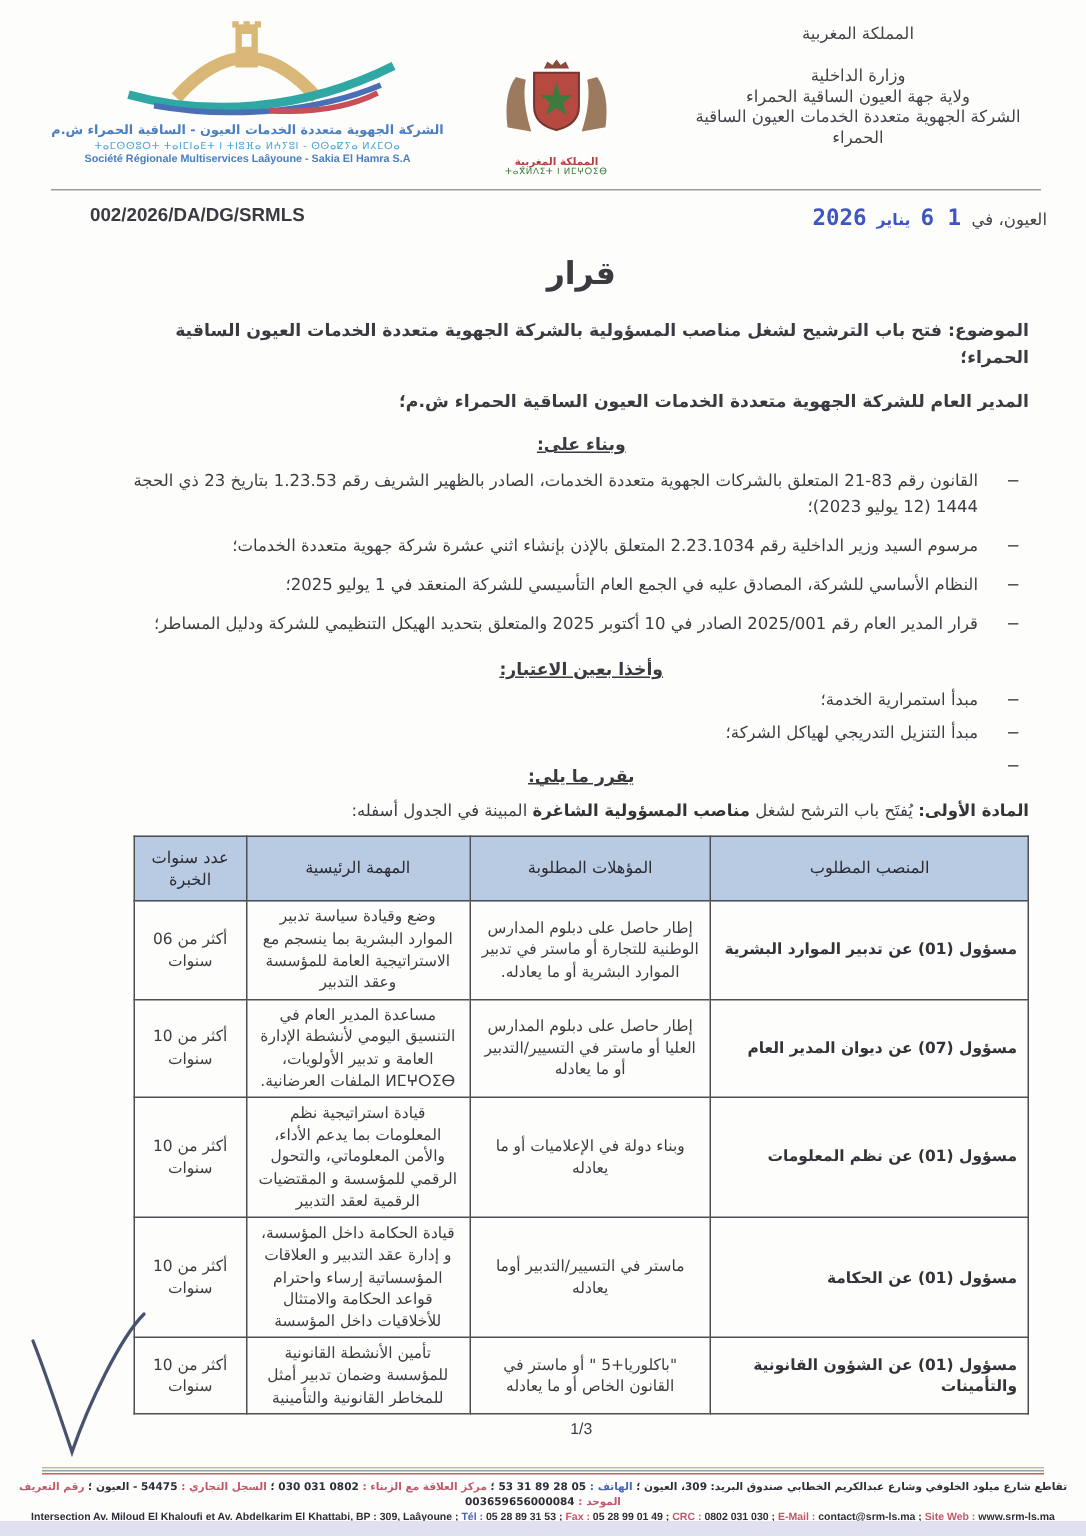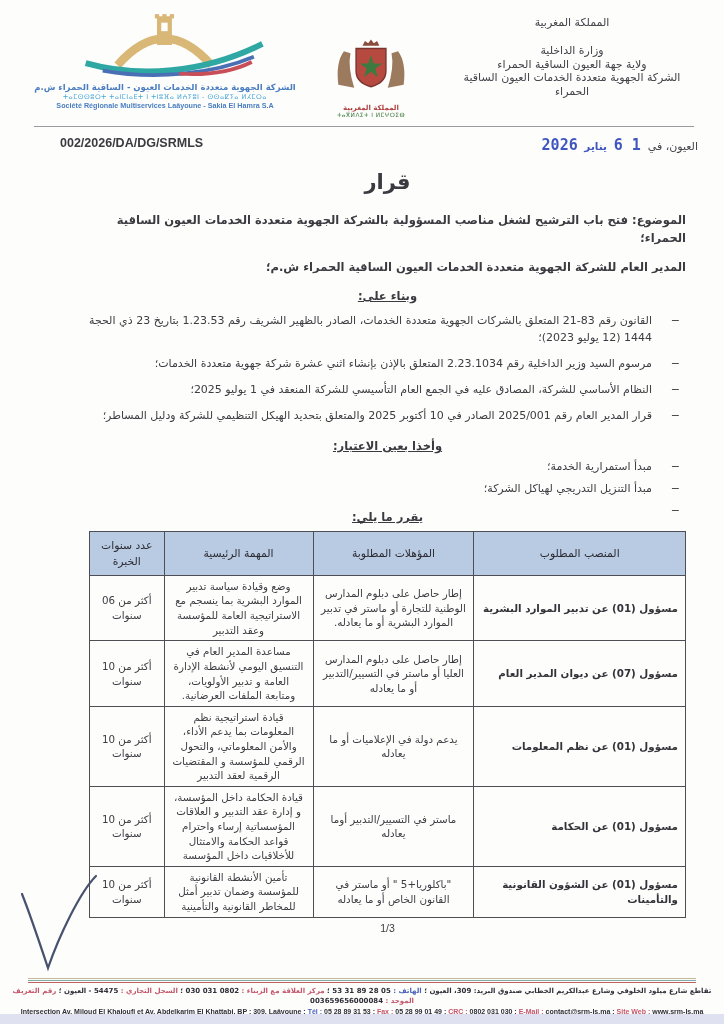--- a/index.html
+++ b/index.html
@@ -151,20 +151,26 @@
     <div class="dlist tight">
       <div class="li"><span class="dash">−</span><span>مبدأ استمرارية الخدمة؛</span></div>
       <div class="li"><span class="dash">−</span><span>مبدأ التنزيل التدريجي لهياكل الشركة؛</span></div>
       <div class="li"><span class="dash">−</span></div>
     </div>
 
     <div class="sec-head decide">
       <span>يقرر ما يلي:</span>
     </div>
 
+    <div class="article">
+      <b>المادة الأولى:</b>
+      <span>يُفتَح باب الترشح لشغل</span>
+      <b>مناصب المسؤولية الشاغرة</b>
+      <span>المبينة في الجدول أسفله:</span>
+    </div>
 
     <table class="vac">
       <colgroup>
         <col style="width:35.5%">
           <col style="width:27%">
           <col style="width:25%">
           <col style="width:12.5%">
       </colgroup>
       <thead>
         <tr>
@@ -177,26 +183,26 @@
       <tbody>
         <tr>
           <td class="c-pos">مسؤول (01) عن تدبير الموارد البشرية</td>
           <td class="c-qual">إطار حاصل على دبلوم المدارس الوطنية للتجارة أو ماستر في تدبير الموارد البشرية أو ما يعادله.</td>
           <td class="c-mis">وضع وقيادة سياسة تدبير الموارد البشرية بما ينسجم مع الاستراتيجية العامة للمؤسسة وعقد التدبير</td>
           <td class="c-exp">أكثر من 06 سنوات</td>
         </tr>
         <tr>
           <td class="c-pos">مسؤول (07) عن ديوان المدير العام</td>
           <td class="c-qual">إطار حاصل على دبلوم المدارس العليا أو ماستر في التسيير/التدبير أو ما يعادله</td>
-          <td class="c-mis">مساعدة المدير العام في التنسيق اليومي لأنشطة الإدارة العامة و تدبير الأولويات، ومتابعة الملفات العرضانية.</td>
+          <td class="c-mis">مساعدة المدير العام في التنسيق اليومي لأنشطة الإدارة العامة و تدبير الأولويات، ⵍⵎⵖⵔⵉⴱ الملفات العرضانية.</td>
           <td class="c-exp">أكثر من 10 سنوات</td>
         </tr>
         <tr>
           <td class="c-pos">مسؤول (01) عن نظم المعلومات</td>
-          <td class="c-qual">يدعم دولة في الإعلاميات أو ما يعادله</td>
+          <td class="c-qual">وبناء دولة في الإعلاميات أو ما يعادله</td>
           <td class="c-mis">قيادة استراتيجية نظم المعلومات بما يدعم الأداء، والأمن المعلوماتي، والتحول الرقمي للمؤسسة و المقتضيات الرقمية لعقد التدبير</td>
           <td class="c-exp">أكثر من 10 سنوات</td>
         </tr>
         <tr>
           <td class="c-pos">مسؤول (01) عن الحكامة</td>
           <td class="c-qual">ماستر في التسيير/التدبير أوما يعادله</td>
           <td class="c-mis">قيادة الحكامة داخل المؤسسة، و إدارة عقد التدبير و العلاقات المؤسساتية إرساء واحترام قواعد الحكامة والامتثال للأخلاقيات داخل المؤسسة</td>
           <td class="c-exp">أكثر من 10 سنوات</td>
         </tr>
         <tr>

